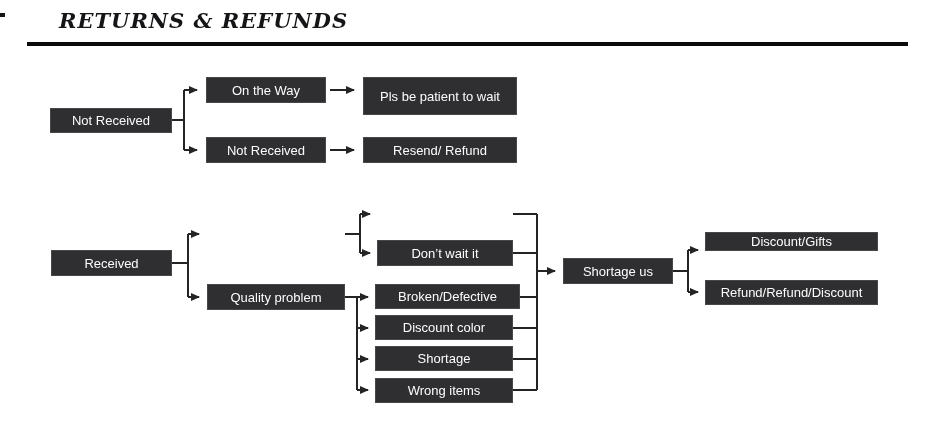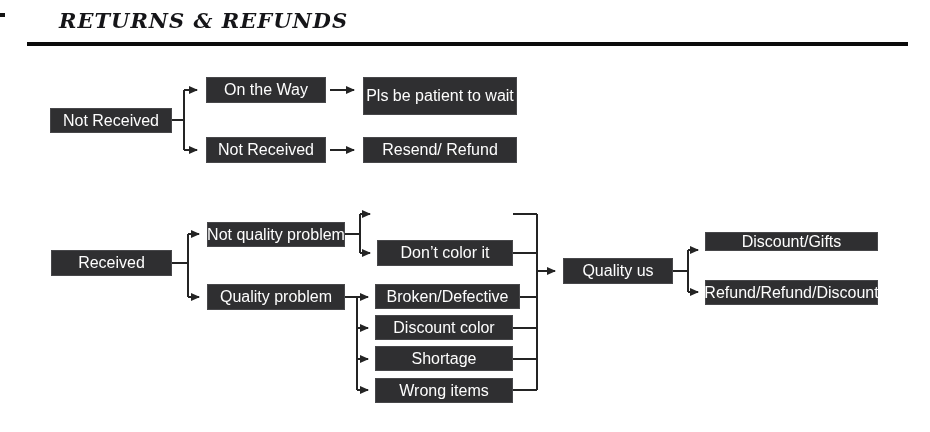--- a/index.html
+++ b/index.html
@@ -33,21 +33,21 @@
   .edge-mark{
     position:absolute;left:0;top:13px;width:5px;height:4px;background:#141414;
   }
   .node{
     position:absolute;
     background:var(--node-bg);
     color:var(--node-text);
     border:1px solid #47474a;
     box-sizing:border-box;
     display:flex;align-items:center;justify-content:center;
-    font-size:16px;line-height:1;
+    font-size:13px;line-height:1;
     white-space:nowrap;
   }
   svg.wires{
     position:absolute;left:0;top:0;width:930px;height:432px;
     pointer-events:none;
   }
   .wire{stroke:var(--line);stroke-width:2;fill:none;}
   .ah{fill:var(--line);}
 </style>
 </head>
@@ -99,34 +99,33 @@
   <div class="node" style="left:206px;top:77px;width:120px;height:26px">On the Way</div>
 
   <div class="node" style="left:363px;top:77px;width:154px;height:38px">Pls be patient to wait</div>
 
   <div class="node" style="left:206px;top:137px;width:120px;height:26px">Not Received</div>
 
   <div class="node" style="left:51px;top:250px;width:121px;height:26px">Received</div>
 
   <div class="node" style="left:363px;top:137px;width:154px;height:26px">Resend/ Refund</div>
 
-  <div class="node" style="left:207px;top:222px;width:138px;height:25px">Not quality problem</div>
 
   <div class="node" style="left:207px;top:284px;width:138px;height:26px">Quality problem</div>
 
 
-  <div class="node" style="left:377px;top:240px;width:136px;height:26px">Don’t color it</div>
+  <div class="node" style="left:377px;top:240px;width:136px;height:26px">Don’t wait it</div>
 
   <div class="node" style="left:375px;top:284px;width:145px;height:25px">Broken/Defective</div>
 
   <div class="node" style="left:375px;top:315px;width:138px;height:25px">Discount color</div>
 
   <div class="node" style="left:375px;top:346px;width:138px;height:25px">Shortage</div>
 
   <div class="node" style="left:375px;top:378px;width:138px;height:25px">Wrong items</div>
 
-  <div class="node" style="left:563px;top:258px;width:110px;height:26px">Quality us</div>
+  <div class="node" style="left:563px;top:258px;width:110px;height:26px">Shortage us</div>
 
   <div class="node" style="left:705px;top:232px;width:173px;height:19px">Discount/Gifts</div>
 
   <div class="node" style="left:705px;top:280px;width:173px;height:25px">Refund/Refund/Discount</div>
 
 </div>
 
 </body></html>

